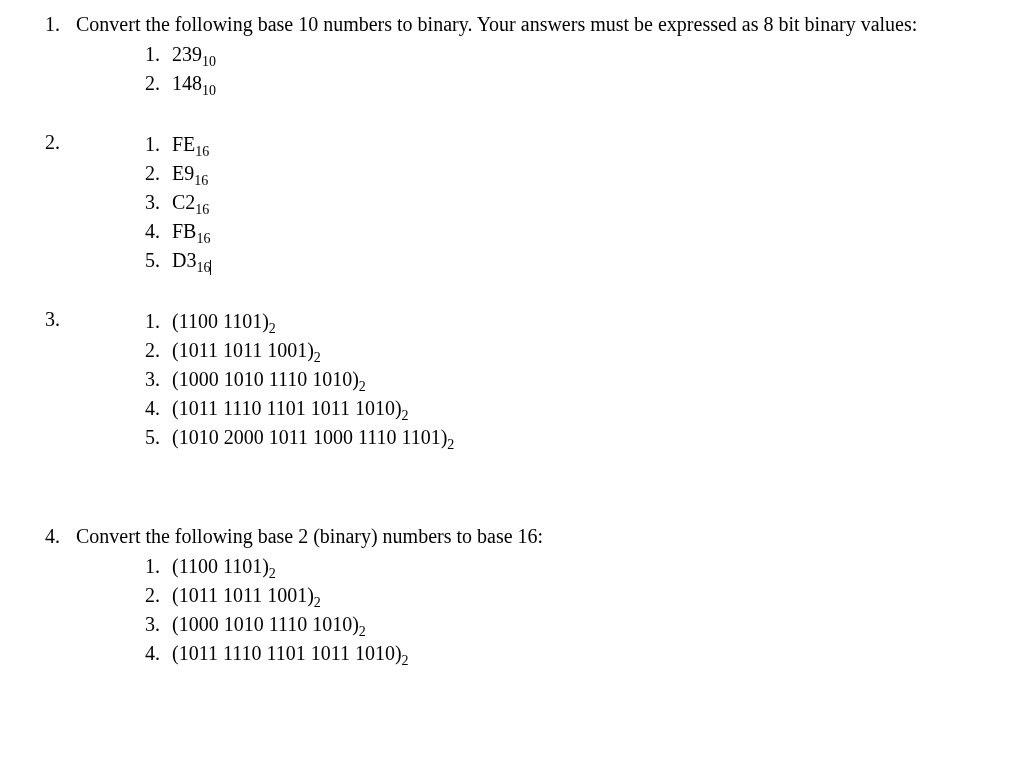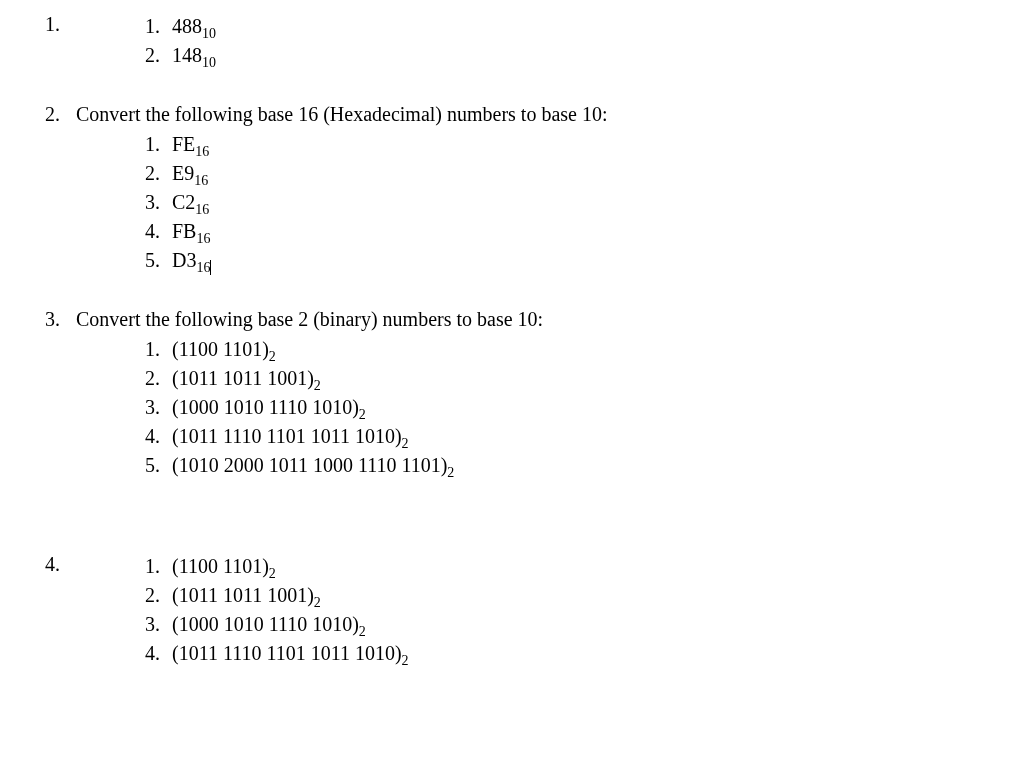--- a/index.html
+++ b/index.html
@@ -61,39 +61,39 @@
       padding-right: 0;
     }
   </style>
 </head>
 <body>
 
 <div class="question">
   <div class="question-row">
     <div class="q-number">1.</div>
     <div class="q-body">
+      <div class="q-text">Convert the following base 10 numbers to binary. Your answers must be expressed as 8 bit binary values:</div>
       <div class="sublist">
         <div class="subitem">
           <div class="sub-number">1.</div>
-          <div class="sub-text"><span>488</span><sub>10</sub></div>
+          <div class="sub-text"><span>239</span><sub>10</sub></div>
         </div>
         <div class="subitem">
           <div class="sub-number">2.</div>
           <div class="sub-text"><span>148</span><sub>10</sub></div>
         </div>
       </div>
     </div>
   </div>
 </div>
 
 <div class="question">
   <div class="question-row">
     <div class="q-number">2.</div>
     <div class="q-body">
-      <div class="q-text">Convert the following base 16 (Hexadecimal) numbers to base 10:</div>
       <div class="sublist">
         <div class="subitem">
           <div class="sub-number">1.</div>
           <div class="sub-text"><span>FE</span><sub>16</sub></div>
         </div>
         <div class="subitem">
           <div class="sub-number">2.</div>
           <div class="sub-text"><span>E9</span><sub>16</sub></div>
         </div>
         <div class="subitem">
@@ -110,21 +110,20 @@
         </div>
       </div>
     </div>
   </div>
 </div>
 
 <div class="question">
   <div class="question-row">
     <div class="q-number">3.</div>
     <div class="q-body">
-      <div class="q-text">Convert the following base 2 (binary) numbers to base 10:</div>
       <div class="sublist">
         <div class="subitem">
           <div class="sub-number">1.</div>
           <div class="sub-text"><span>(1100 1101)</span><sub>2</sub></div>
         </div>
         <div class="subitem">
           <div class="sub-number">2.</div>
           <div class="sub-text"><span>(1011 1011 1001)</span><sub>2</sub></div>
         </div>
         <div class="subitem">
@@ -141,20 +140,21 @@
         </div>
       </div>
     </div>
   </div>
 </div>
 
 <div class="question q4">
   <div class="question-row">
     <div class="q-number">4.</div>
     <div class="q-body">
+      <div class="q-text">Convert the following base 2 (binary) numbers to base 16:</div>
       <div class="sublist">
         <div class="subitem">
           <div class="sub-number">1.</div>
           <div class="sub-text"><span>(1100 1101)</span><sub>2</sub></div>
         </div>
         <div class="subitem">
           <div class="sub-number">2.</div>
           <div class="sub-text"><span>(1011 1011 1001)</span><sub>2</sub></div>
         </div>
         <div class="subitem">

